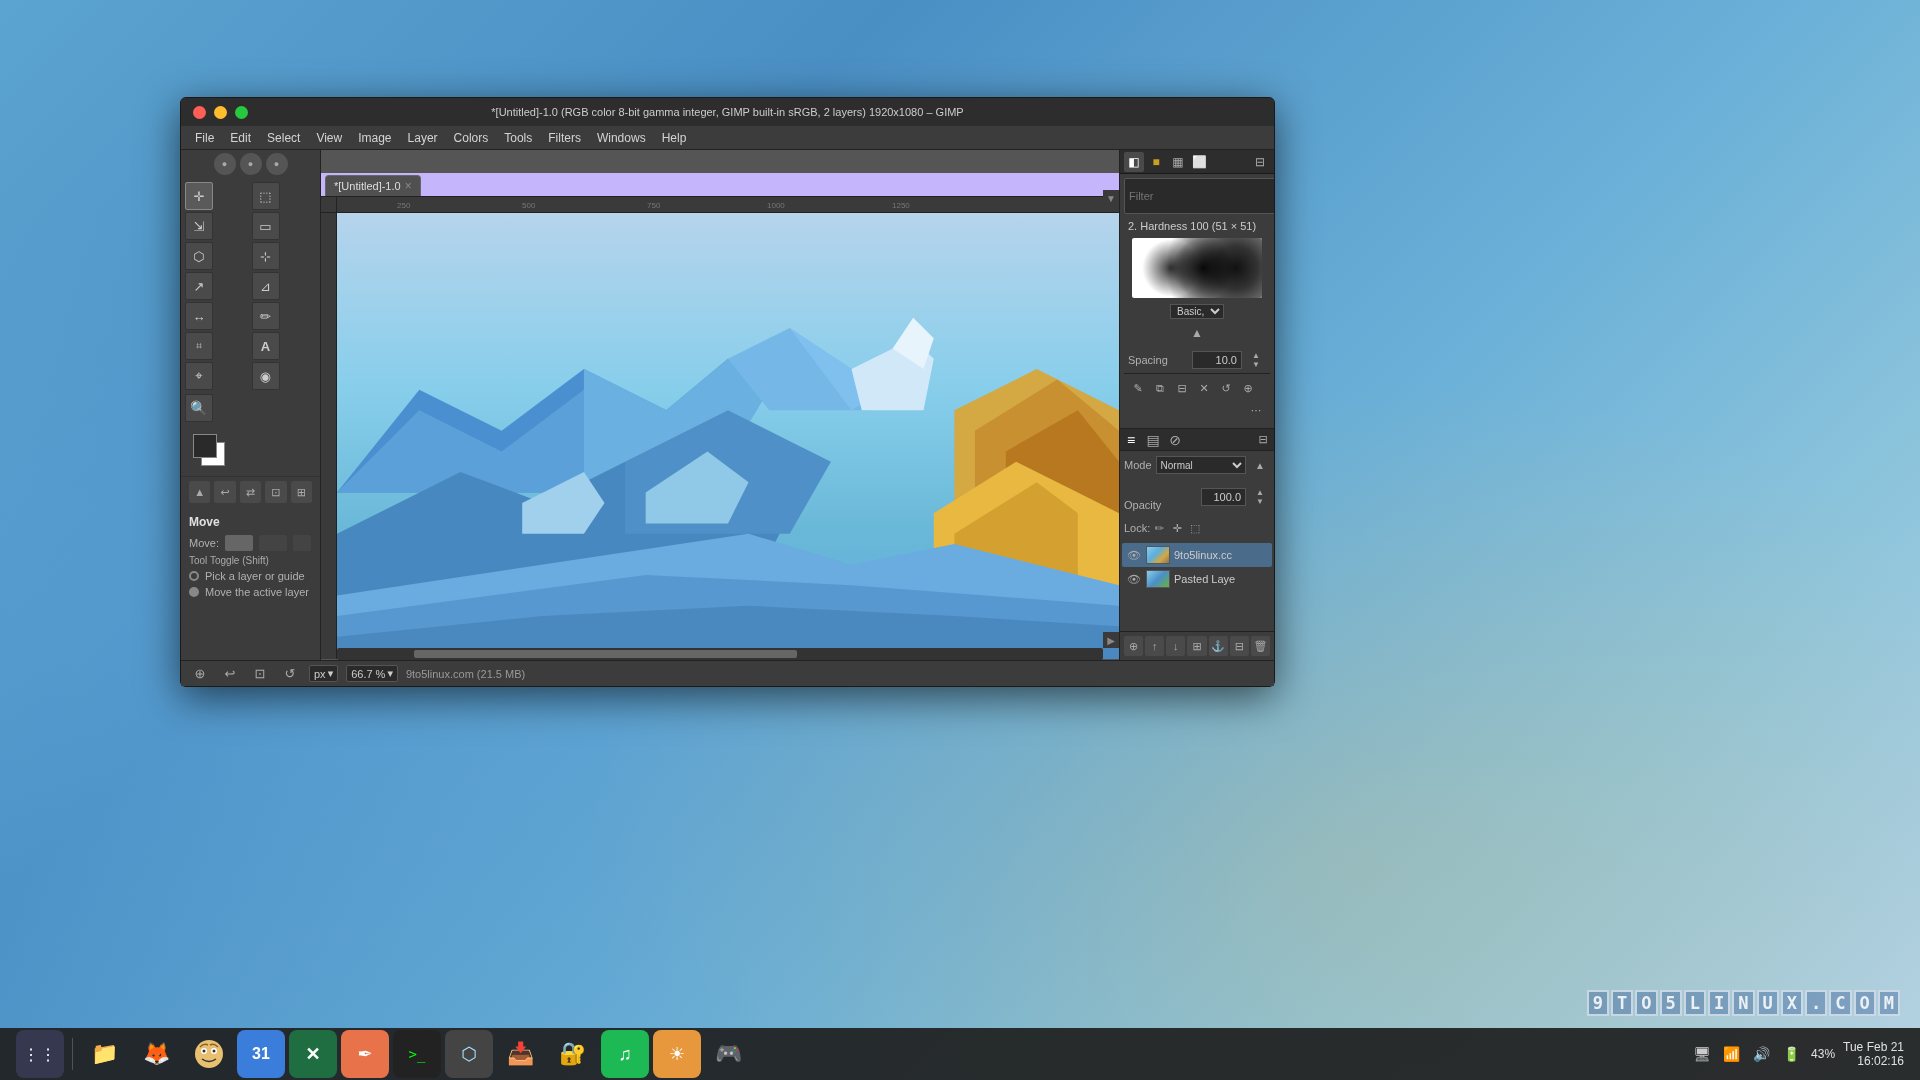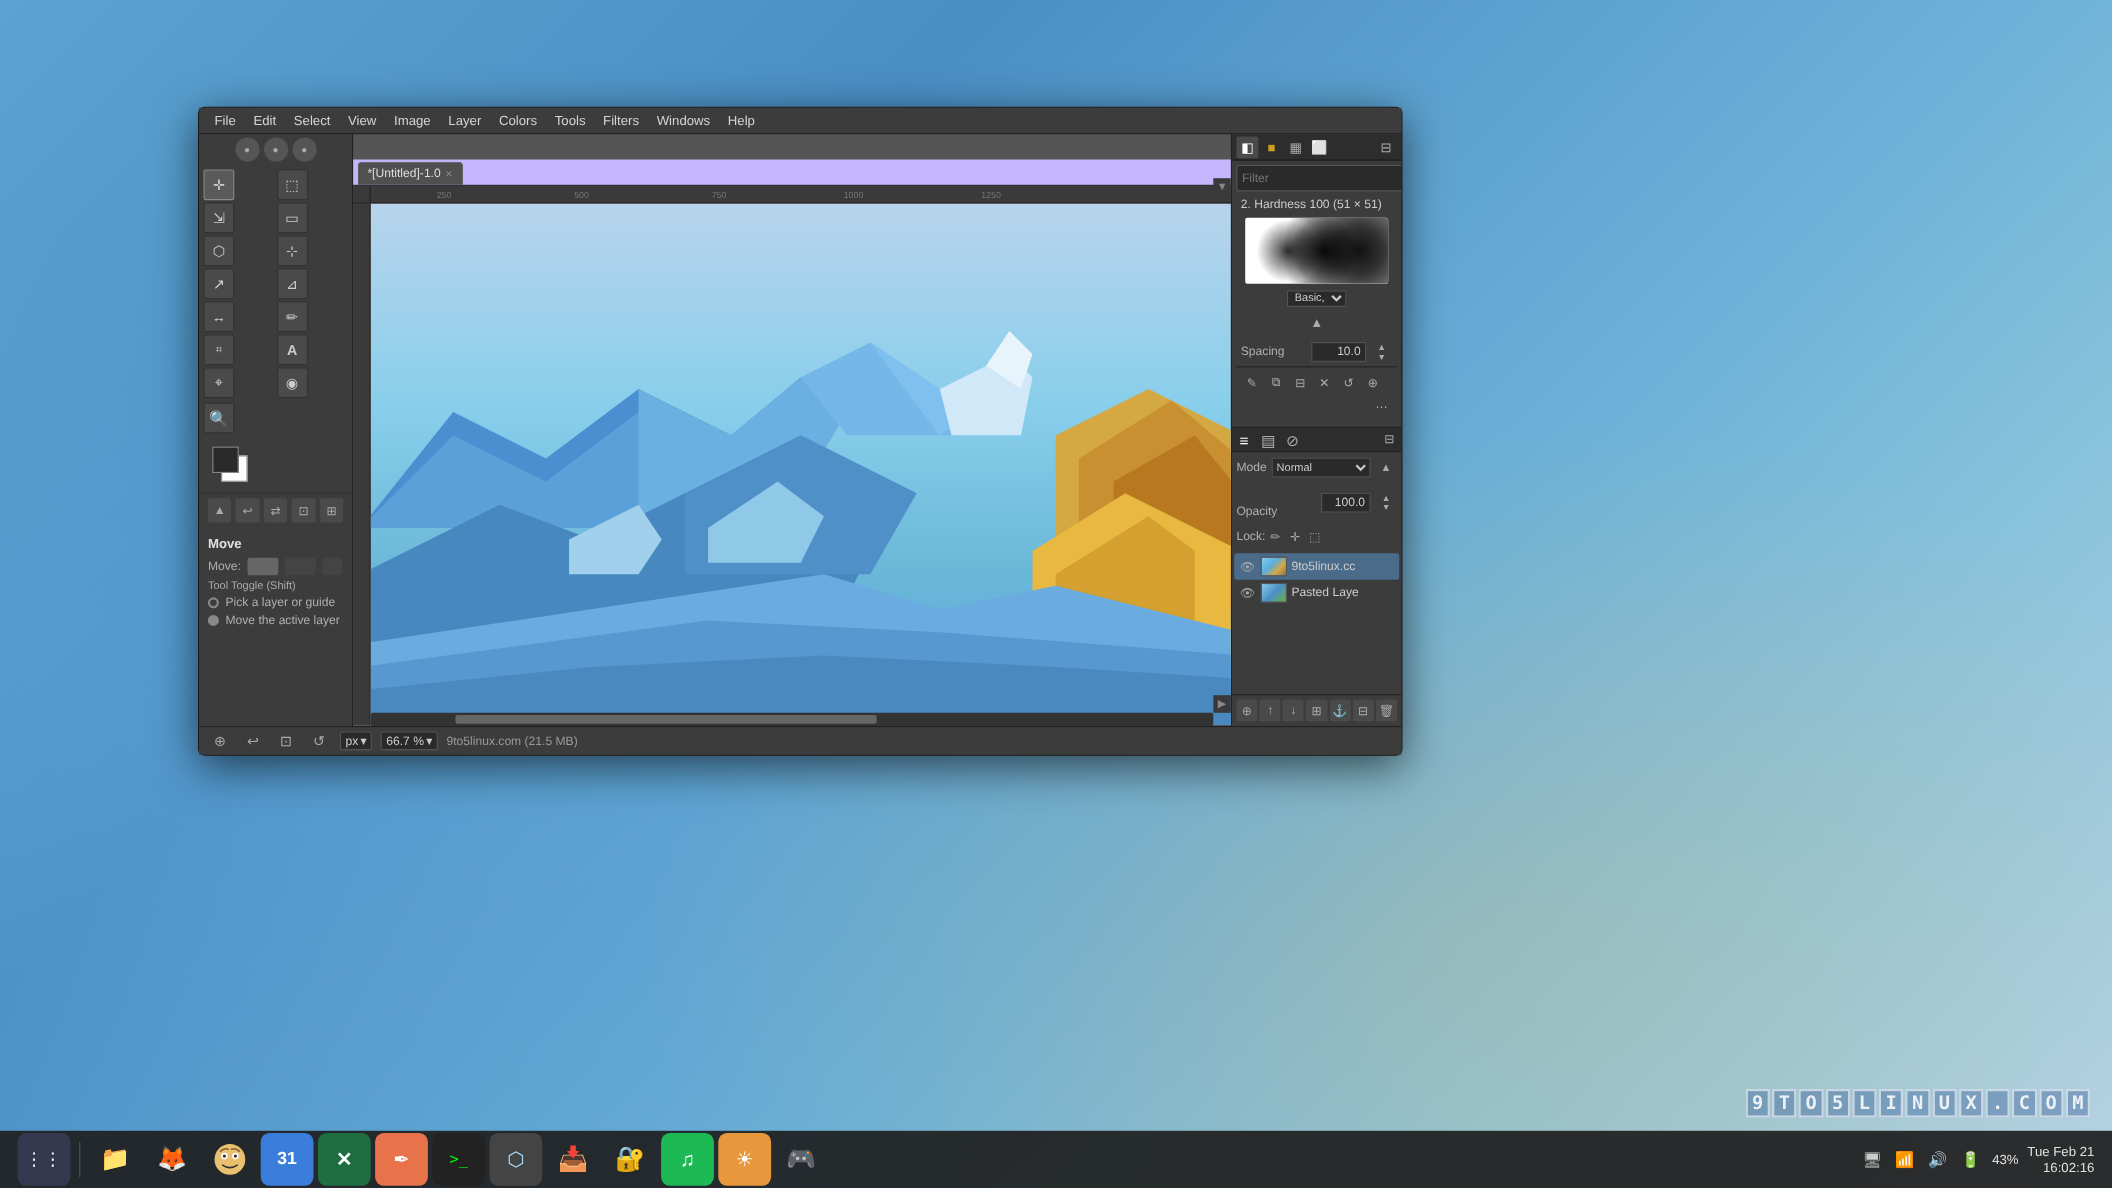--- a/index.html
+++ b/index.html
@@ -274,21 +274,21 @@
 
     .filter-row {
       display: flex;
       align-items: center;
       margin-bottom: 4px;
       gap: 2px;
     }
 
     .filter-input {
       flex: 1;
-      height: 24px;
+      height: 36px;
       background: #2a2a2a;
       border: 1px solid #555;
       border-radius: 2px;
       color: #ccc;
       padding: 0 4px;
       font-size: 11px;
     }
 
     .brush-name {
       color: #ccc;
@@ -688,20 +688,28 @@
       overflow: hidden;
     }
   </style>
 </head>
 <body>
 
 <div class="desktop"></div>
 
 <div class="gimp-window">
 
+  <div class="title-bar">
+    <div class="window-controls">
+      <div class="btn-close"></div>
+      <div class="btn-min"></div>
+      <div class="btn-max"></div>
+    </div>
+    <span class="title-text">*[Untitled]-1.0 (RGB color 8-bit gamma integer, GIMP built-in sRGB, 2 layers) 1920x1080 – GIMP</span>
+  </div>
 
   <div class="menu-bar">
     <div class="menu-item">File</div>
     <div class="menu-item">Edit</div>
     <div class="menu-item">Select</div>
     <div class="menu-item">View</div>
     <div class="menu-item">Image</div>
     <div class="menu-item">Layer</div>
     <div class="menu-item">Colors</div>
     <div class="menu-item">Tools</div>

